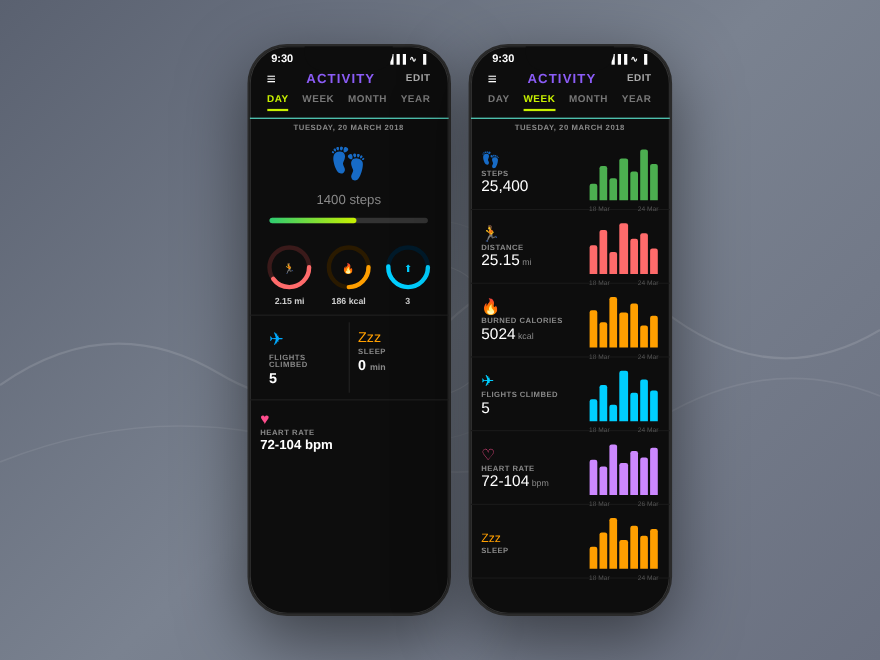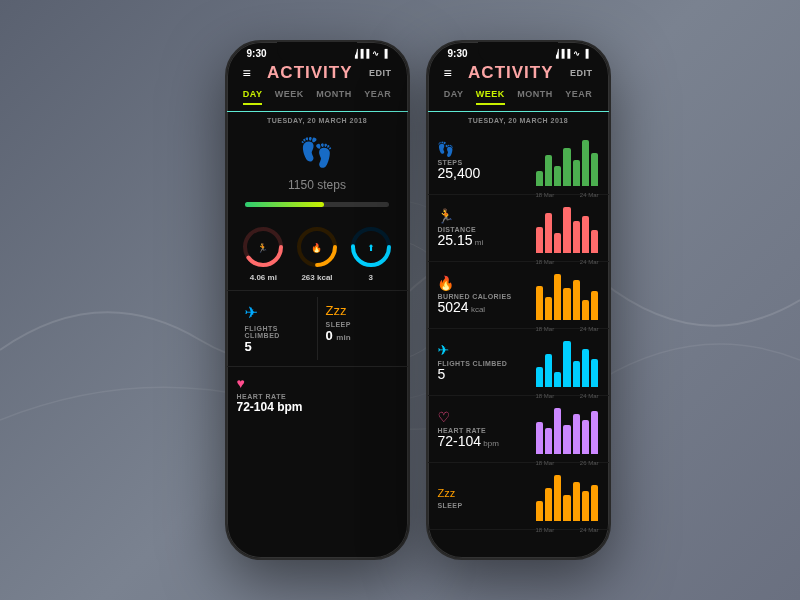--- a/index.html
+++ b/index.html
@@ -71,21 +71,21 @@
     }
 
     
     .app-header {
       display: flex;
       justify-content: space-between;
       align-items: center;
       padding: 4px 16px 6px;
     }
     .app-header .menu-icon { color: #fff; font-size: 14px; }
-    .app-header .title { color: #fca5a5; font-size: 17px; font-weight: 700; letter-spacing: 1px; }
+    .app-header .title { color: #8b5cf6; font-size: 12px; font-weight: 700; letter-spacing: 1px; }
     .app-header .edit { color: #aaa; font-size: 9px; font-weight: 600; letter-spacing: 0.5px; }
 
     
     .tabs {
       display: flex;
       justify-content: space-around;
       padding: 0 10px 6px;
       border-bottom: 1px solid #5eead4;
     }
     .tab {
@@ -309,45 +309,45 @@
         <span class="tab">WEEK</span>
         <span class="tab">MONTH</span>
         <span class="tab">YEAR</span>
       </div>
 
       <div class="date-bar">TUESDAY, 20 MARCH 2018</div>
 
       <div class="day-hero">
         <div style="font-size:28px;color:#4CAF50;margin-bottom:4px;">👣</div>
         <div class="steps-count">
-          <span>1150</span><span style="color:#888;font-size:12px;font-weight:400;"> steps</span>
+          <span>1400</span><span style="color:#888;font-size:12px;font-weight:400;"> steps</span>
         </div>
         <div class="progress-bar-wrap">
           <div class="progress-bar-fill"></div>
         </div>
       </div>
 
       <div class="ring-stats">
 
         <div class="ring-stat">
           <svg class="ring" viewBox="0 0 44 44">
             <circle cx="22" cy="22" r="18" fill="none" stroke="#3a1a1a" stroke-width="4"></circle>
             <circle cx="22" cy="22" r="18" fill="none" stroke="#ff6b6b" stroke-width="4" stroke-dasharray="73 113" stroke-dashoffset="28" stroke-linecap="round"></circle>
             <text x="22" y="26" text-anchor="middle" fill="#ff6b6b" font-size="9" font-weight="bold">🏃</text>
           </svg>
-          <div class="ring-label">4.06 mi</div>
+          <div class="ring-label">2.15 mi</div>
         </div>
 
         <div class="ring-stat">
           <svg class="ring" viewBox="0 0 44 44">
             <circle cx="22" cy="22" r="18" fill="none" stroke="#2a1a00" stroke-width="4"></circle>
             <circle cx="22" cy="22" r="18" fill="none" stroke="#ff9f00" stroke-width="4" stroke-dasharray="56 113" stroke-dashoffset="28" stroke-linecap="round"></circle>
             <text x="22" y="26" text-anchor="middle" fill="#ff9f00" font-size="9">🔥</text>
           </svg>
-          <div class="ring-label">263 kcal</div>
+          <div class="ring-label">186 kcal</div>
         </div>
 
         <div class="ring-stat">
           <svg class="ring" viewBox="0 0 44 44">
             <circle cx="22" cy="22" r="18" fill="none" stroke="#001a2a" stroke-width="4"></circle>
             <circle cx="22" cy="22" r="18" fill="none" stroke="#00cfff" stroke-width="4" stroke-dasharray="85 113" stroke-dashoffset="28" stroke-linecap="round"></circle>
             <text x="22" y="26" text-anchor="middle" fill="#00cfff" font-size="9">⬆</text>
           </svg>
           <div class="ring-label">3</div>
         </div>

